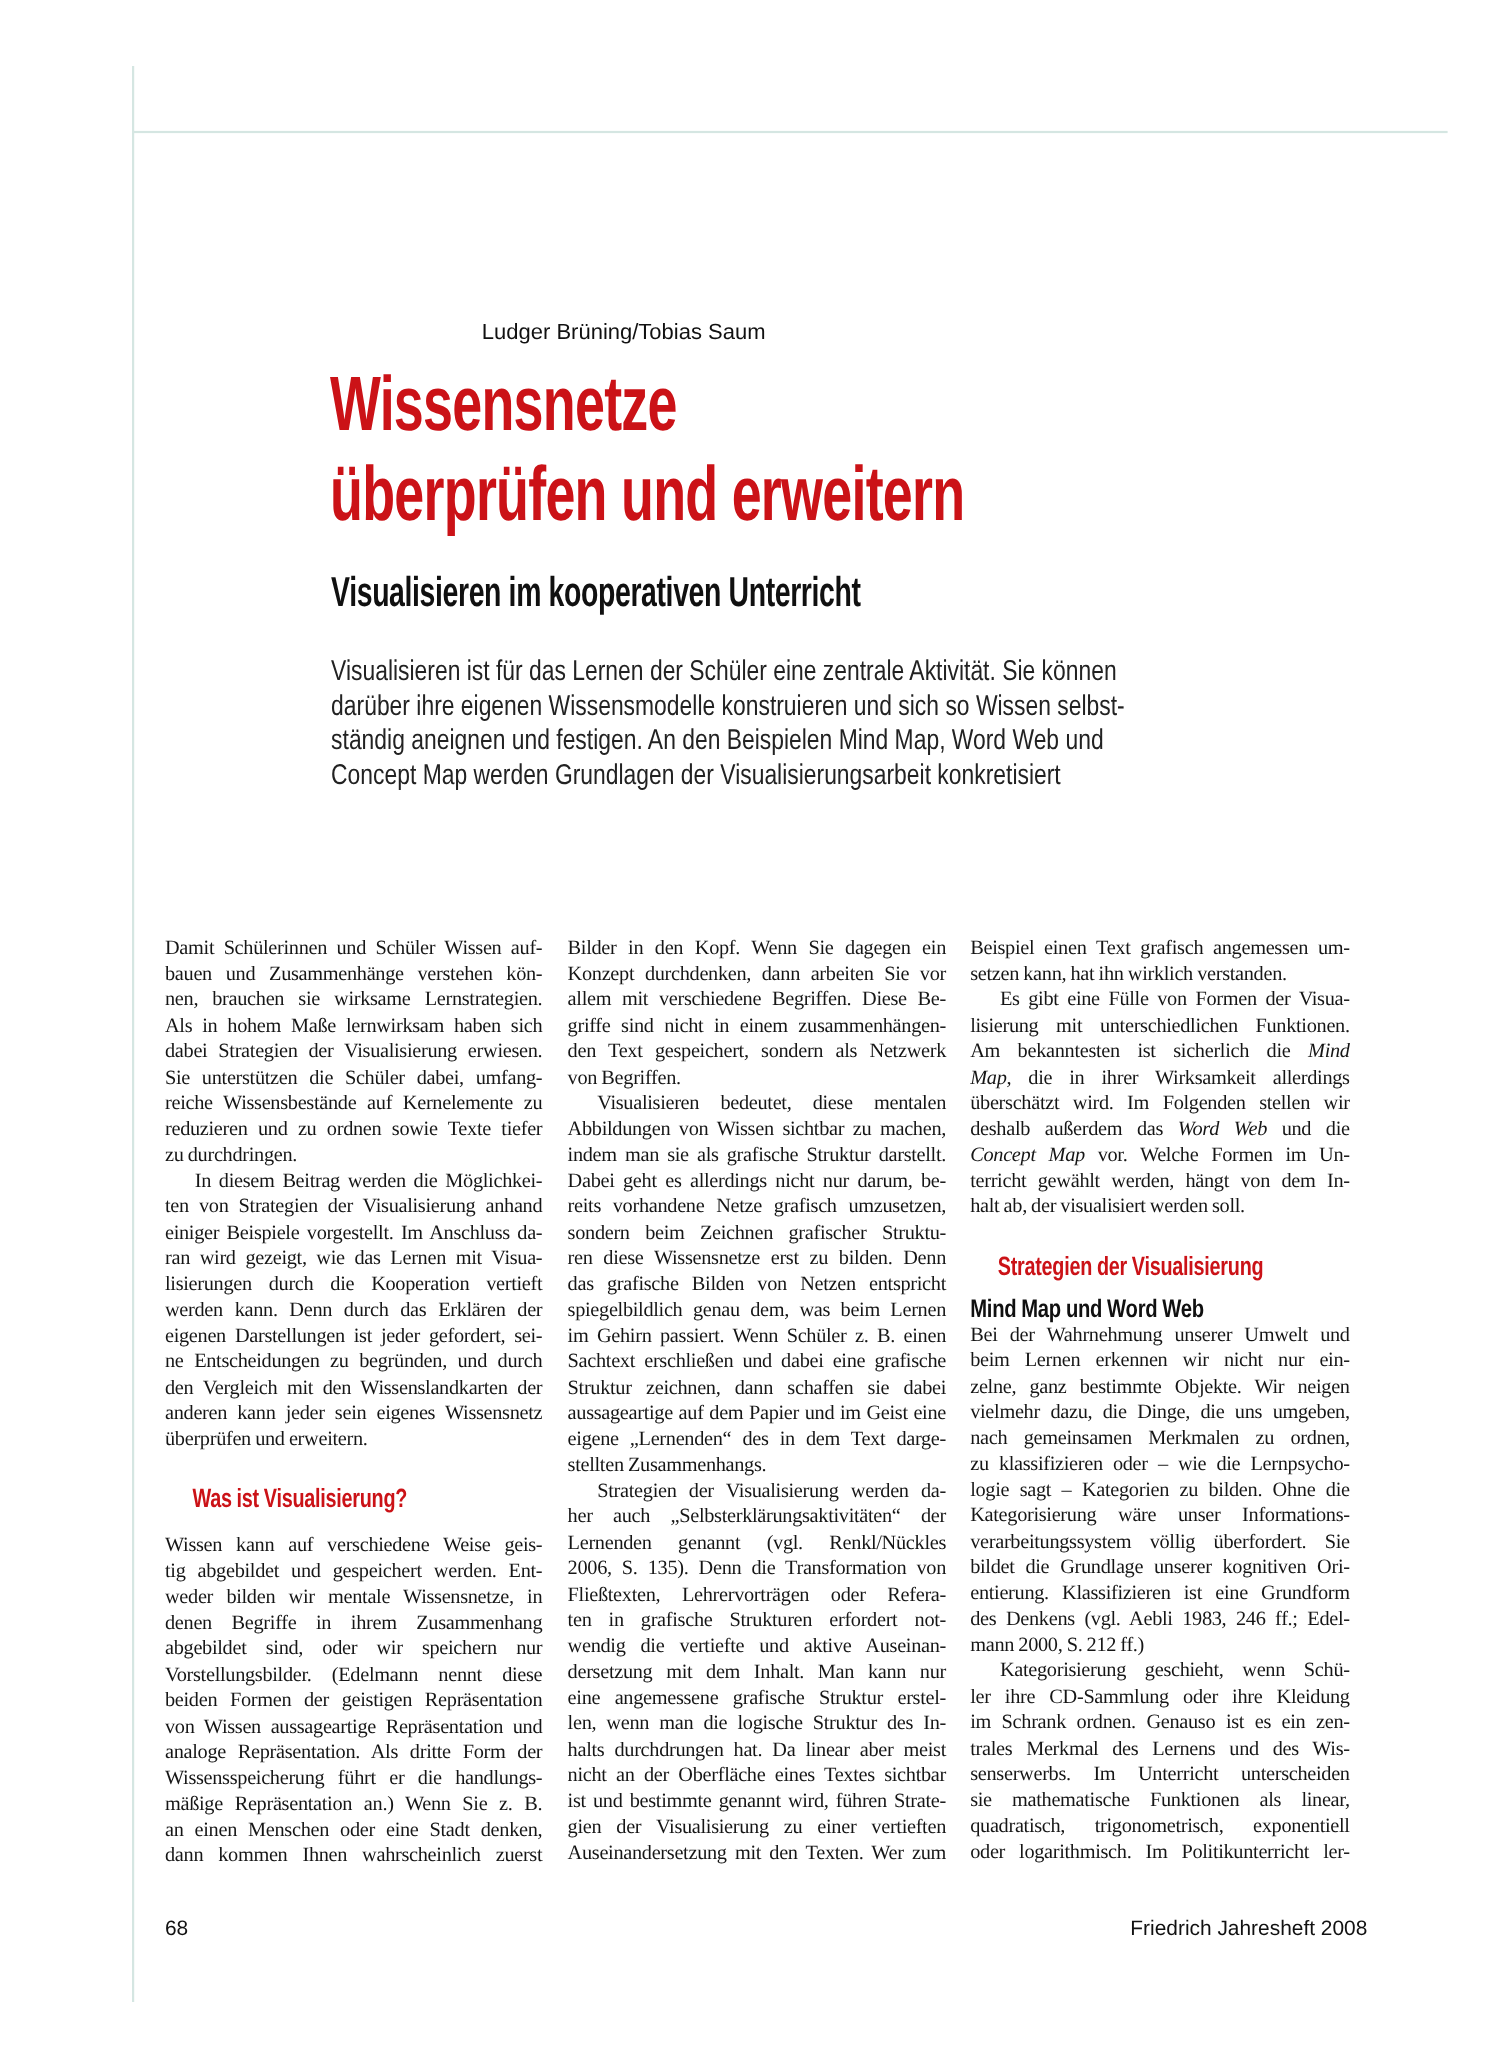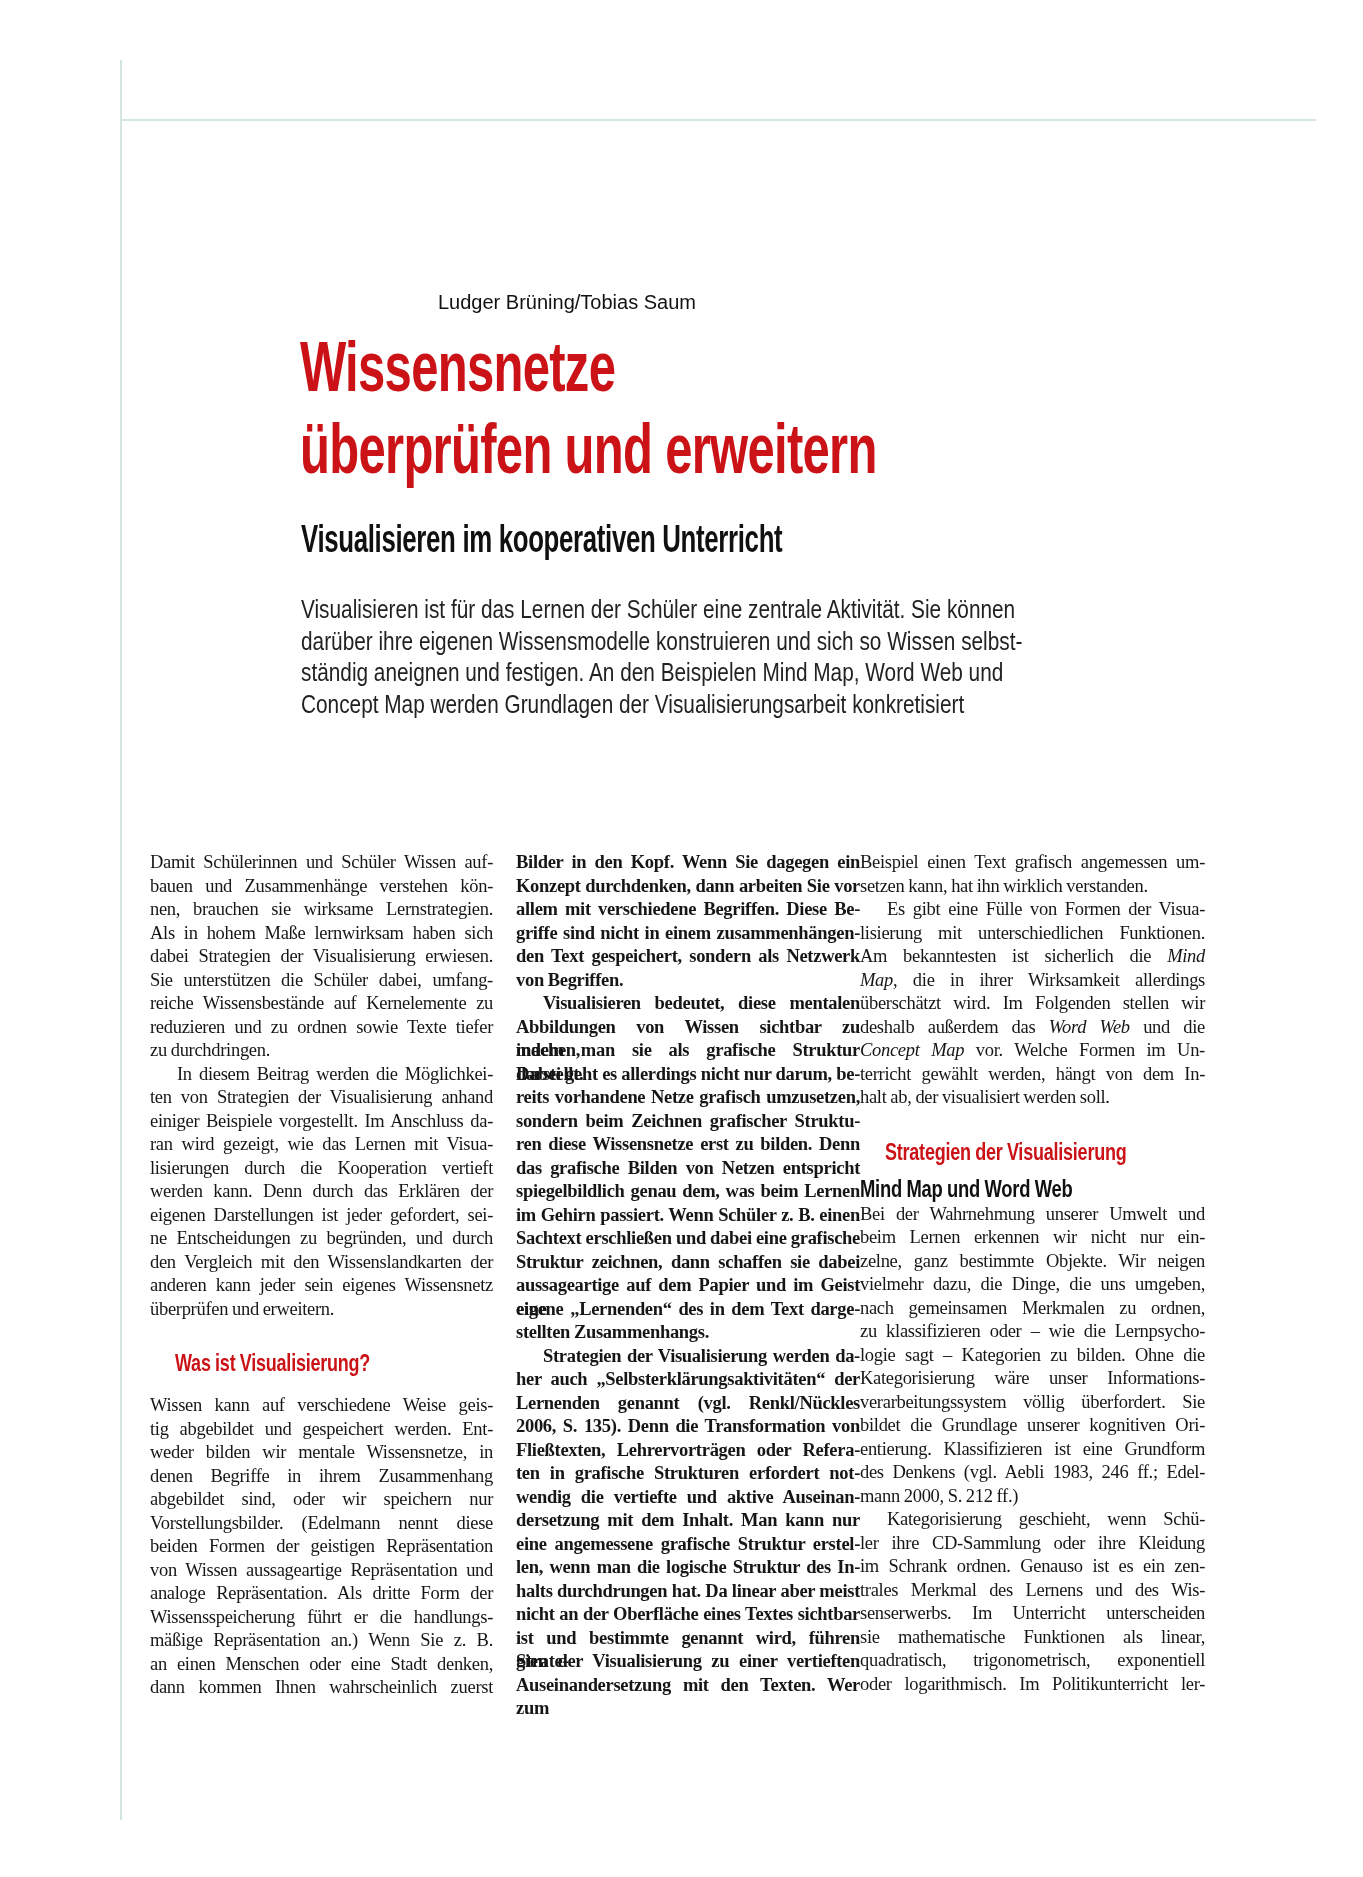--- a/index.html
+++ b/index.html
@@ -13,22 +13,22 @@
         color:var(--red,#cb1217);transform:scaleX(0.70);transform-origin:0 0;white-space:nowrap;
         letter-spacing:-1px;}
   .subtitle{position:absolute;left:301px;top:516px;font-size:38px;line-height:46px;font-weight:bold;
         color:#101010;transform:scaleX(0.68);transform-origin:0 0;white-space:nowrap;letter-spacing:-0.5px;}
   .lead{position:absolute;left:301px;top:594px;font-size:26px;line-height:31.7px;color:#222;
         transform:scaleX(0.80);transform-origin:0 0;}
   .lead-line{white-space:nowrap;}
   .col{position:absolute;top:851px;width:344px;font-family:"Liberation Serif",serif;
         font-size:18.5px;color:#161616;letter-spacing:-0.3px;word-spacing:-0.5px;}
   .col1{left:150px;width:343px;}
-  .col2{left:516px;font-weight:bold;}
-  .col3{left:860px;width:345px;}
+  .col2{left:516px;}
+  .col3{left:882px;width:345px;}
   .bl{height:23.5px;line-height:23.5px;text-align:justify;text-align-last:justify;overflow:visible;}
   .bl.last{text-align-last:left;}
   .bl.ind{padding-left:27px;}
   .rh{font-family:"Liberation Sans",sans-serif;font-weight:bold;font-size:24px;line-height:30px;
         color:var(--red,#cb1217);margin:27px 0 16px 25px;transform:scaleX(0.75);transform-origin:0 0;
         white-space:nowrap;}
   .sh{font-family:"Liberation Sans",sans-serif;font-weight:bold;font-size:23px;line-height:24px;
         color:#101010;margin:-6px 0 2px 0;transform:scaleX(0.80);transform-origin:0 0;white-space:nowrap;}
   .footer{position:absolute;left:150px;top:1743px;width:1093px;font-size:19px;color:#111;}
   .footer .pagenum{float:left;}
@@ -161,13 +161,17 @@
       <div class="bl ind">Kategorisierung geschieht, wenn Schü-</div>
       <div class="bl">ler ihre CD-Sammlung oder ihre Kleidung</div>
       <div class="bl">im Schrank ordnen. Genauso ist es ein zen-</div>
       <div class="bl">trales Merkmal des Lernens und des Wis-</div>
       <div class="bl">senserwerbs. Im Unterricht unterscheiden</div>
       <div class="bl">sie mathematische Funktionen als linear,</div>
       <div class="bl">quadratisch, trigonometrisch, exponentiell</div>
       <div class="bl">oder logarithmisch. Im Politikunterricht ler-</div>
     </div>
 
+  <div class="footer">
+    <span class="pagenum">68</span>
+    <span class="journal">Friedrich Jahresheft 2008</span>
+  </div>
 </div>
 
 </body></html>

